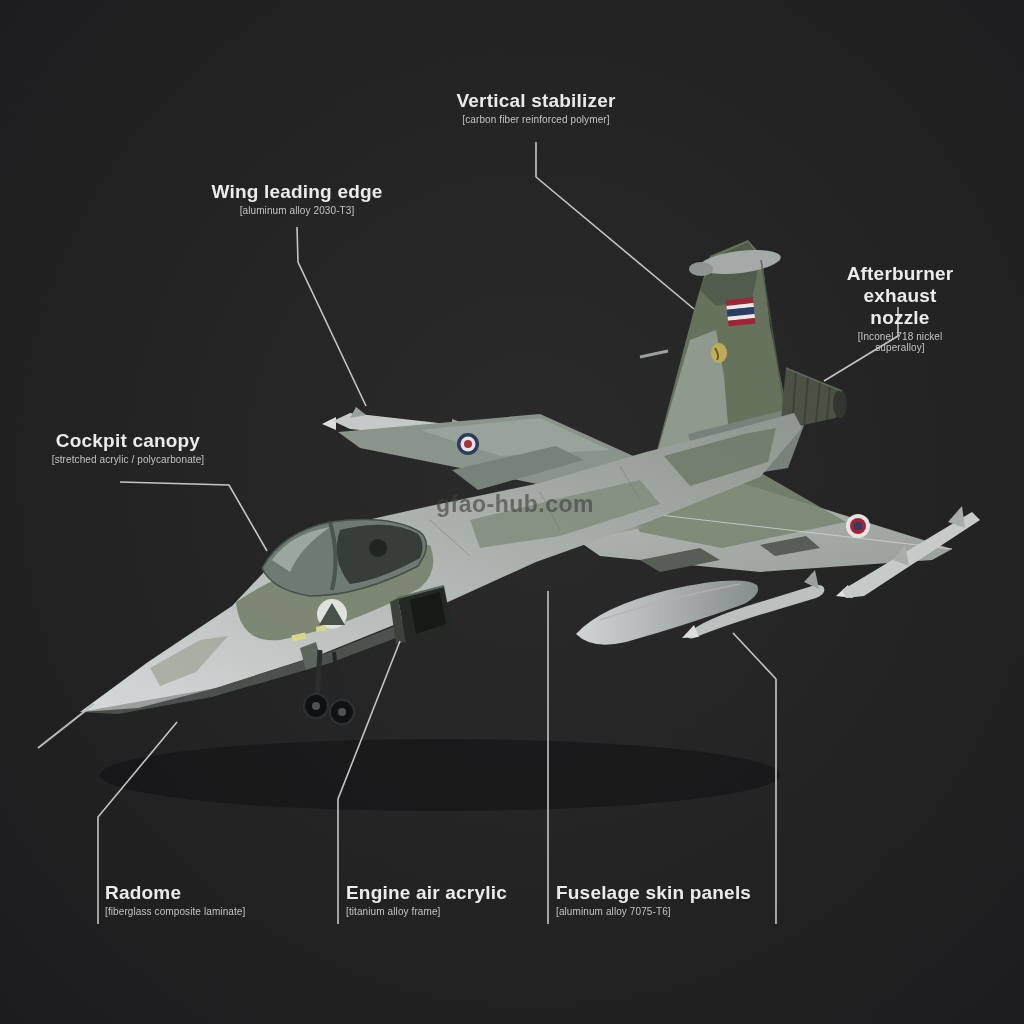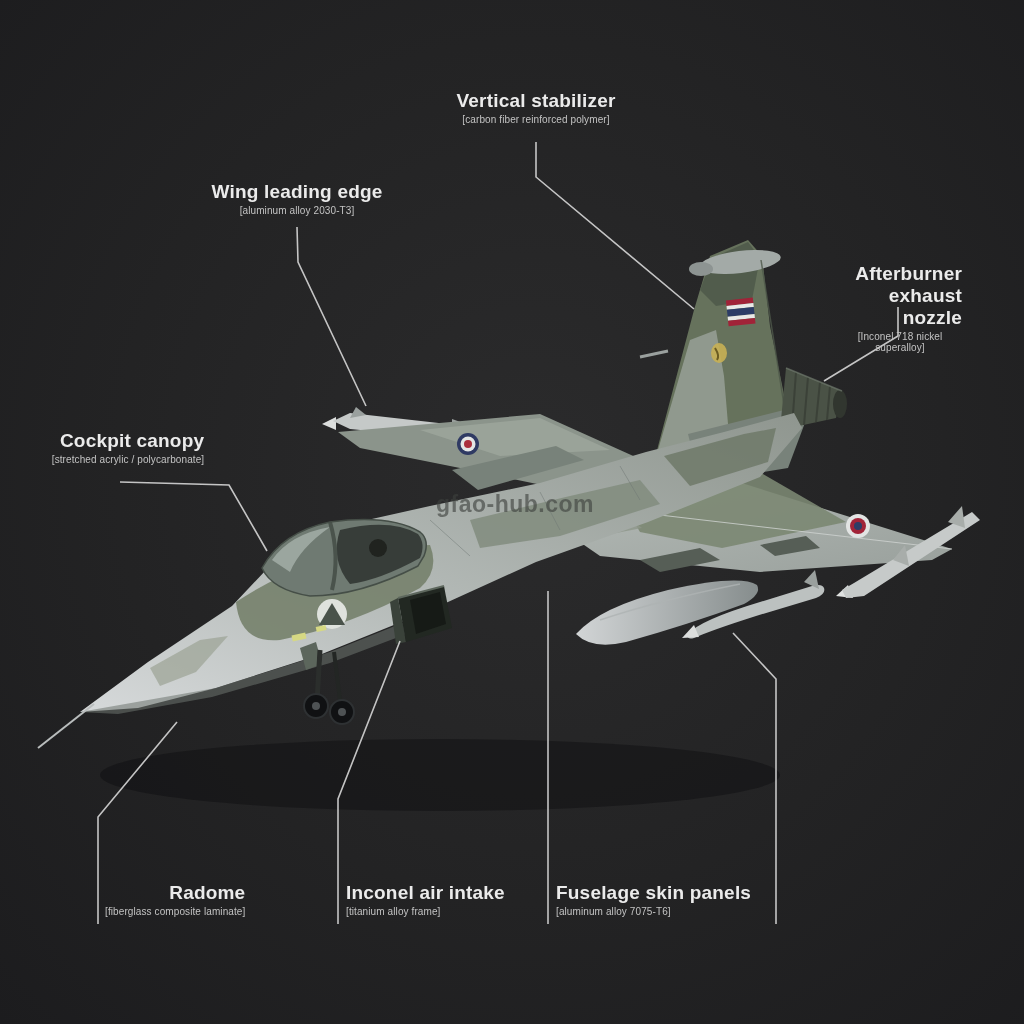--- a/index.html
+++ b/index.html
@@ -8,21 +8,21 @@
     font-family:"Liberation Sans","DejaVu Sans",sans-serif;
     background:#1d1d1f;
   }
   .stage{
     position:relative;width:1024px;height:1024px;
     background:radial-gradient(ellipse at 52% 46%, #2b2b2c 0%, #232324 55%, #1c1c1e 100%);
   }
   svg.scene{position:absolute;left:0;top:0;}
   .ann{position:absolute;z-index:5;}
   .ann .t{
-    font-size:19px;font-weight:600;color:#ebebeb;letter-spacing:.2px;line-height:1.15;text-align:right;
+    font-size:19px;font-weight:600;color:#ebebeb;letter-spacing:.2px;line-height:1.15;
   }
   .ann .m{
     font-size:10px;font-weight:400;color:#c3c3c3;letter-spacing:.1px;margin-top:2px;line-height:1.1;
   }
   .ann.center{transform:translateX(-50%);text-align:center;}
   .ann.left{text-align:left;}
   .ann-vstab{left:536px;top:90px;}
   .ann-wingedge{left:297px;top:181px;}
   .ann-nozzle{left:900px;top:263px;}
   .ann-canopy{left:128px;top:430px;}
@@ -218,21 +218,21 @@
   </div>
   <div class="ann center ann-canopy">
     <div class="t">Cockpit canopy</div>
     <div class="m">[stretched acrylic / polycarbonate]</div>
   </div>
   <div class="ann left ann-radome">
     <div class="t">Radome</div>
     <div class="m">[fiberglass composite laminate]</div>
   </div>
   <div class="ann left ann-intake">
-    <div class="t">Inconel air intake</div>
+    <div class="t">Engine air acrylic</div>
     <div class="m">[titanium alloy frame]</div>
   </div>
   <div class="ann left ann-fuselage">
     <div class="t">Fuselage skin panels</div>
     <div class="m">[aluminum alloy 7075-T6]</div>
   </div>
 
   <div class="watermark">gfao-hub.com</div>
 </div>
 

